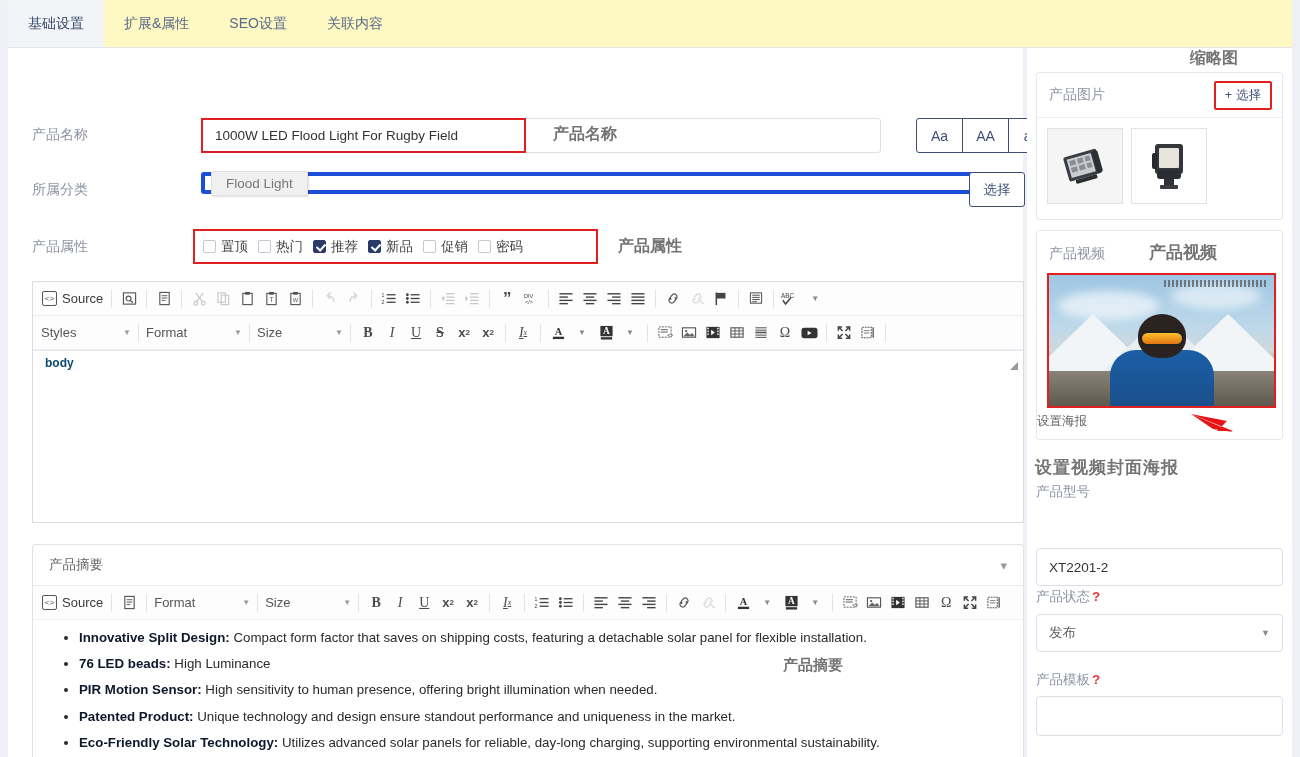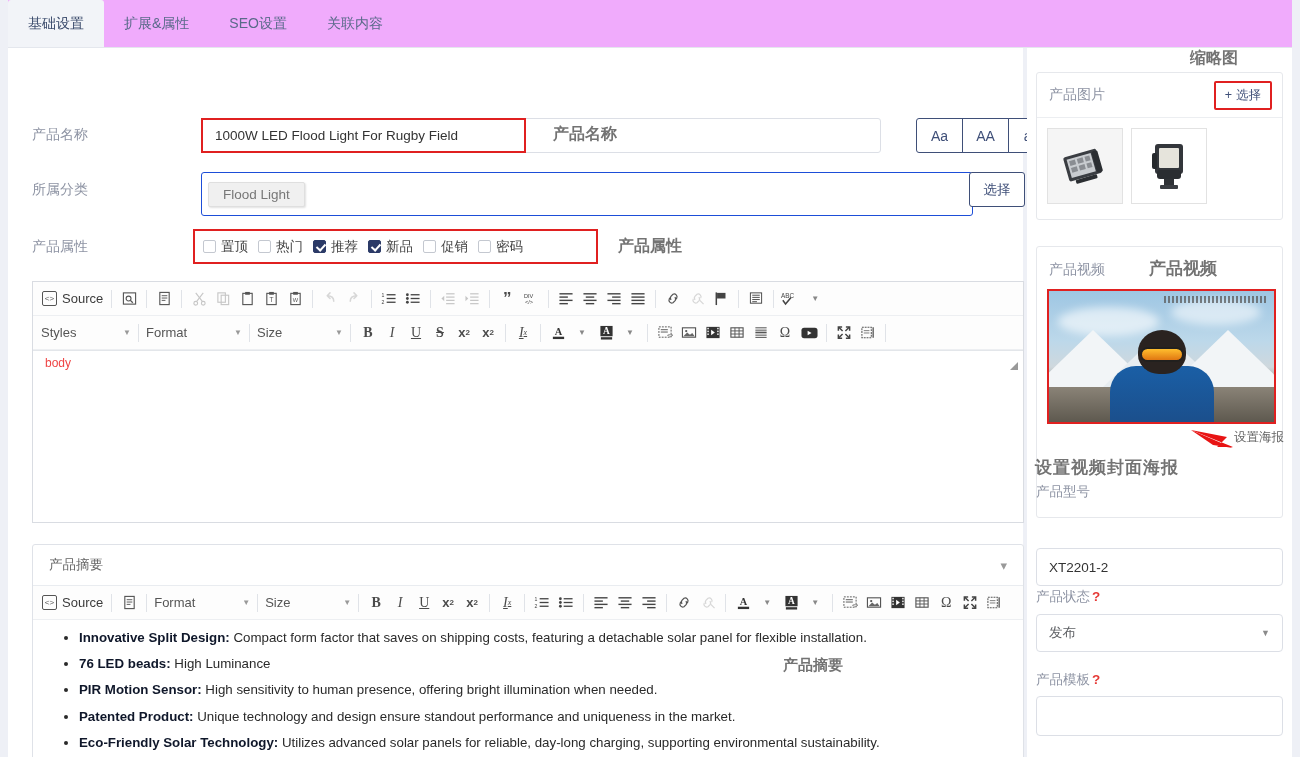--- a/index.html
+++ b/index.html
@@ -9,21 +9,21 @@
     background:#eef0f6;
     font-family:"Liberation Sans","DejaVu Sans",sans-serif;
     font-size:13px; color:#333;
     overflow:hidden;
   }
   .page { position:relative; width:1300px; height:757px; }
 
   
   .tabbar {
     position:absolute; left:8px; top:0; width:1284px; height:48px;
-    background:#f0abfc; border-bottom:1px solid #e4e7ed;
+    background:#fef9c3; border-bottom:1px solid #e4e7ed;
     display:flex; align-items:center;
   }
   .tab {
     padding:0 20px; height:47px; line-height:47px;
     font-size:14px; color:#5a6a8a; cursor:pointer;
     border-top-left-radius:3px; border-top-right-radius:3px;
   }
   .tab.active { background:#f2f4f8; color:#3a4a6b; font-weight:normal; }
 
   
@@ -56,22 +56,22 @@
     width:47px; height:35px; border:1px solid #3f4f78;
     background:#fff; color:#3f4f78; font-size:14px;
     display:flex; align-items:center; justify-content:center;
     cursor:pointer; margin-left:-1px;
   }
   .caseBtn:first-child { margin-left:0; border-top-left-radius:3px; border-bottom-left-radius:3px; }
   .caseBtn:last-child { border-top-right-radius:3px; border-bottom-right-radius:3px; }
 
   
   .catfield {
-    position:absolute; left:193px; top:124px; width:772px; height:44px;
-    border:1px solid #1d4ed8; border-radius:3px; background:#fff;
+    position:absolute; left:193px; top:124px; width:772px; height:22px;
+    border:4px solid #1d4ed8; border-radius:3px; background:#fff;
     display:flex; align-items:center; padding-left:6px;
   }
   .chip {
     background:#f0f0f0; border:1px solid #dfdfdf; border-radius:2px;
     padding:4px 14px; font-size:13.5px; color:#777;
     box-shadow:1px 1px 2px rgba(0,0,0,.12);
   }
   .selBtn {
     position:absolute; left:961px; top:124px; width:56px; height:35px;
     border:1px solid #3f4f78; border-radius:3px; background:#fff;
@@ -128,21 +128,21 @@
   .srcico {
     width:15px; height:15px; border:1.4px solid #555; border-radius:2px;
     display:flex; align-items:center; justify-content:center;
     font-size:8px; margin-right:5px; color:#555; line-height:1;
   }
 
   .ed-body { position:relative; background:#fff; overflow:hidden; }
   .ed-status {
     height:24px; border-top:1px solid #e3e6ea; background:#fff;
     display:flex; align-items:center; padding-left:12px;
-    font-size:12px; color:#ef4444; position:relative;
+    font-size:12px; color:#0c4a6e; position:relative;font-weight:bold;
   }
   .resize {
     position:absolute; right:5px; bottom:4px; width:0; height:0;
     border-left:8px solid transparent; border-bottom:8px solid #999;
   }
 
   
   .photo {
     position:absolute; left:15px; top:6px; width:530px; height:133px;
     background:
@@ -274,21 +274,21 @@
   }
   .mtn.l { left:-16px; }
   .mtn.r { right:-14px; }
   .mtn.m { left:50%; margin-left:-60px; border-bottom-color:#e7edf1; }
   .ground { position:absolute; left:0; bottom:0; width:100%; height:27%; background:linear-gradient(180deg,#8a8377,#5e594f); }
   .person-hood { position:absolute; left:50%; top:30%; width:48px; height:44px; margin-left:-24px; background:#2a2320; border-radius:50% 50% 44% 44%; }
   .goggle { position:absolute; left:50%; top:43%; width:44px; height:15px; margin-left:-22px; background:linear-gradient(180deg,#ffbe2e,#e07712); border-radius:8px; border:2px solid #22201e; }
   .torso { position:absolute; left:50%; bottom:0; width:104px; height:43%; margin-left:-52px; background:linear-gradient(180deg,#1a5fa6,#1b4f8c); border-radius:26px 26px 0 0; }
   .vwm { position:absolute; right:6px; top:5px; width:104px; height:7px; background:repeating-linear-gradient(90deg,#5a5a5a 0 2px,rgba(0,0,0,0) 2px 4px); opacity:.75; }
   .posterlink {
-    position:absolute; left:0; top:182px; width:247px; text-align:right;
+    position:absolute; left:0; top:182px; width:247px; text-align:left;
     font-size:12.5px; color:#666; cursor:pointer;
   }
   .arrow-svg { position:absolute; left:155px; top:452px; }
 
   .vline { position:absolute; left:1023px; top:48px; width:4px; height:709px; background:#eef0f6; }
 </style>
 </head>
 <body>
 
 <div class="page">
@@ -876,21 +876,21 @@
             <rect x="17" y="11" width="20" height="20" rx="1" fill="#e6e4dc"></rect>
             <rect x="15" y="33" width="24" height="9" rx="3" fill="#2a2d31"></rect>
             <rect x="10" y="16" width="5" height="16" rx="2" fill="#26292d"></rect>
             <rect x="22" y="42" width="10" height="7" fill="#2f3236"></rect>
             <rect x="18" y="48" width="18" height="4" rx="1" fill="#3a3d42"></rect>
           </svg>
         </div>
       </div>
     </div>
 
-    <div class="rcard" style="top:198px;height:272px;">
+    <div class="rcard" style="top:182px;height:210px;">
       <div class="rcard-head" style="border-bottom:none;">
         <span>产品视频</span>
       </div>
       <div class="anno" style="left:112px;top:10px;font-size:17px;">产品视频</div>
       <div class="videoframe">
         <div class="vsky"></div>
         <div class="vcloud1"></div>
         <div class="vcloud2"></div>
         <div class="mtn l"></div>
         <div class="mtn m"></div>

